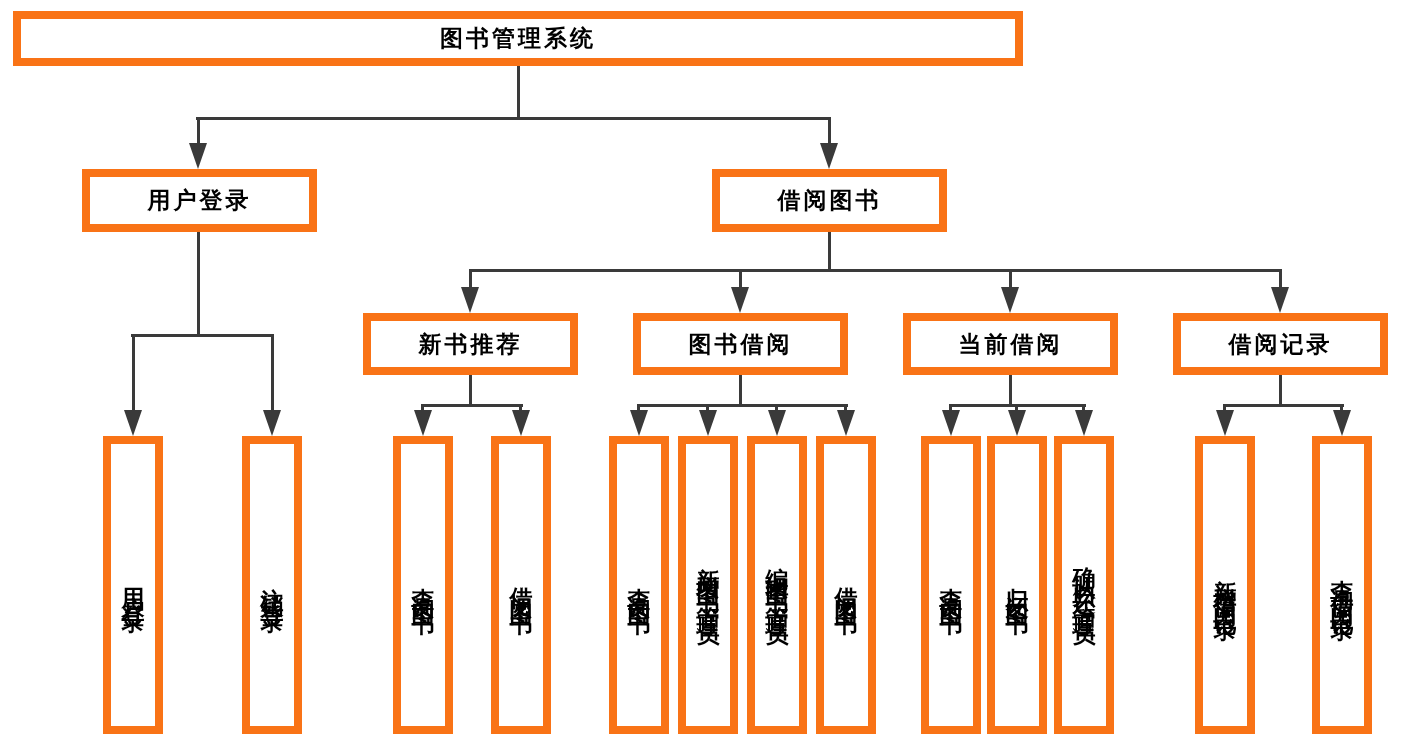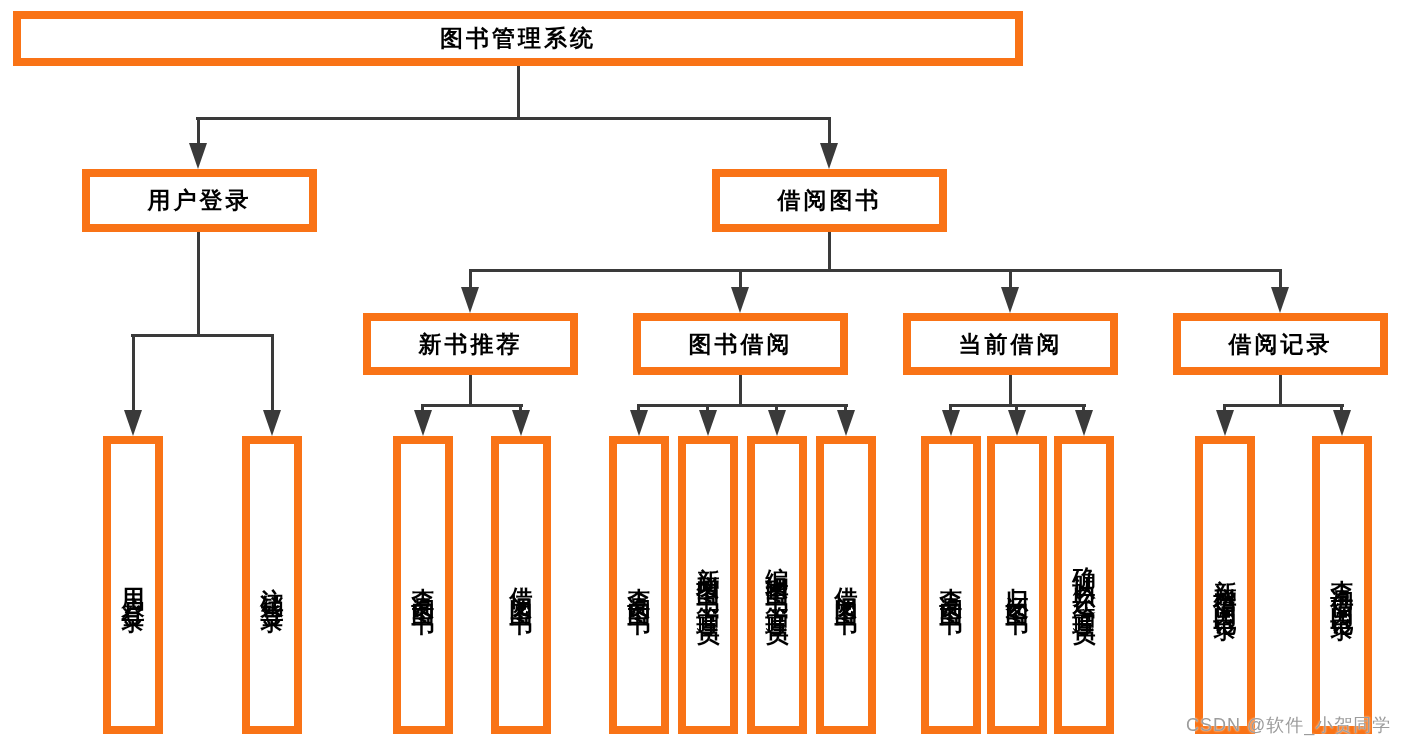--- a/index.html
+++ b/index.html
@@ -197,15 +197,14 @@
     <span class="vtext">确认归还（管理员）</span>
   </div>
 
   <div class="node vnode n-l4 n-e1">
     <span class="vtext">新增借阅记录</span>
   </div>
   <div class="node vnode n-l4 n-e2">
     <span class="vtext">查询借阅记录</span>
   </div>
 
-  <div class="watermark">CSDN @软件_小贺同学</div>
 
 </div>
 
 </body></html>

